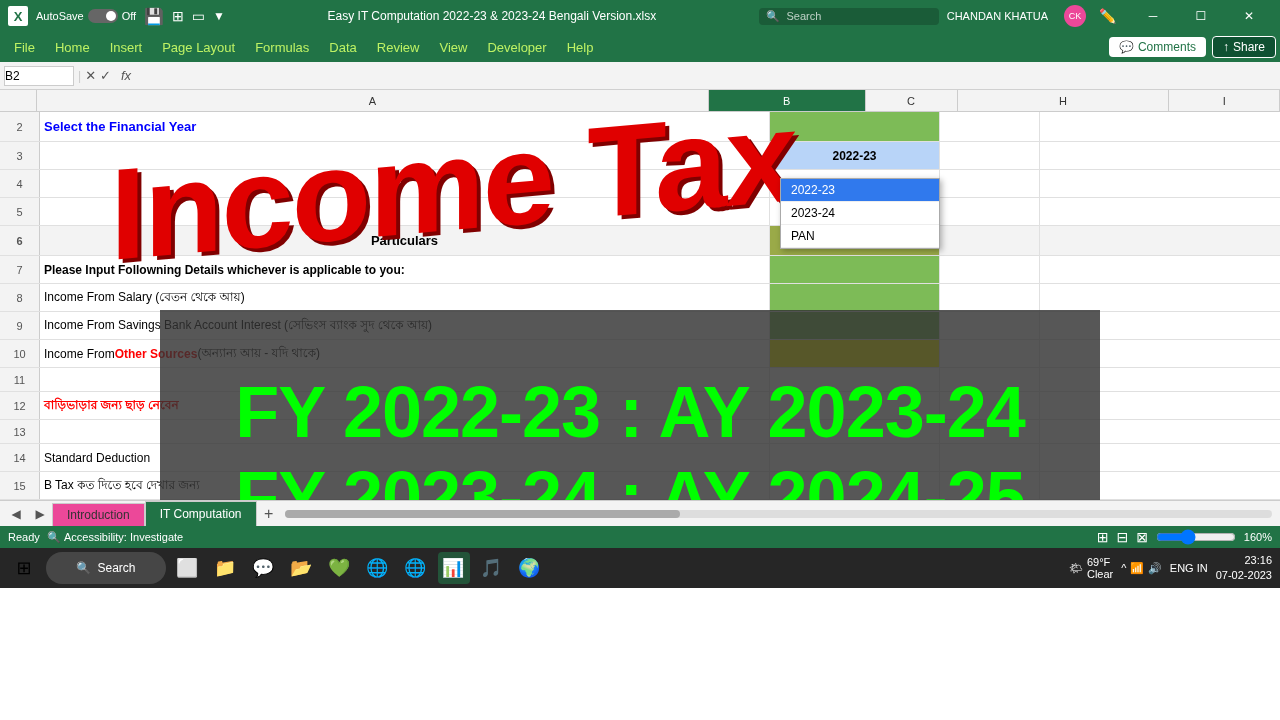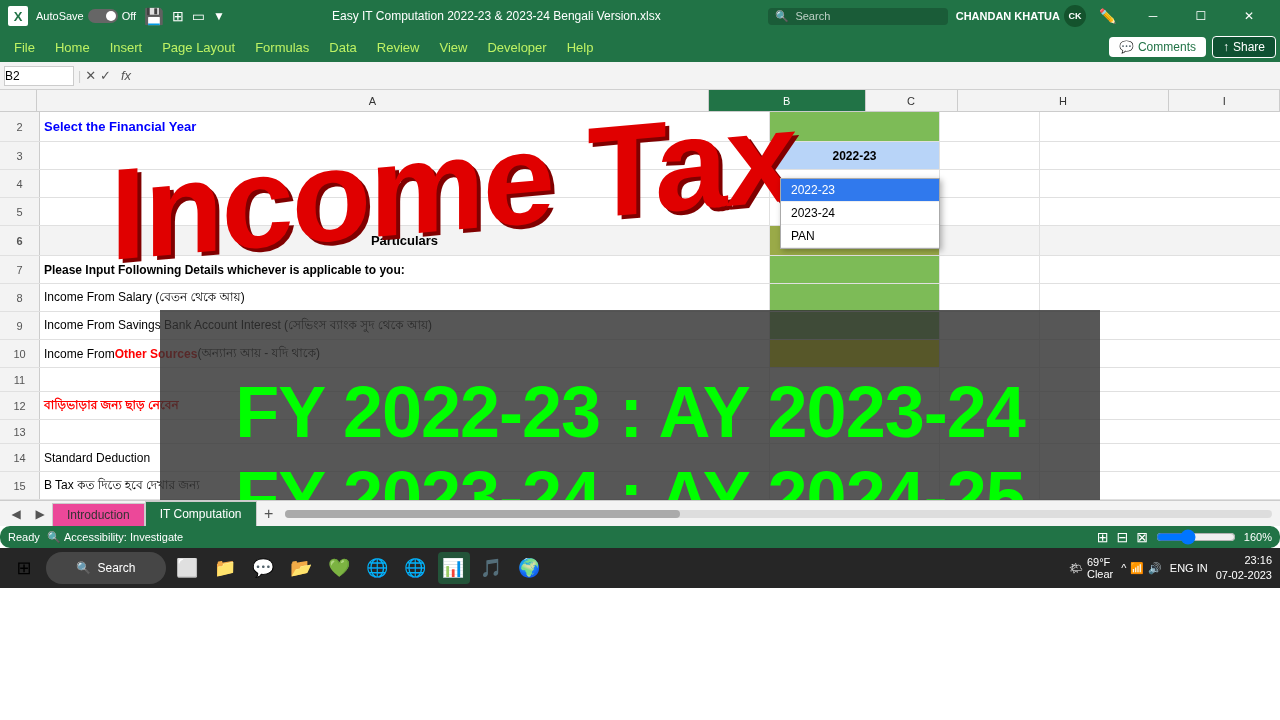--- a/index.html
+++ b/index.html
@@ -17,22 +17,22 @@
       font-size: 12px;
     }
     #titlebar .logo { width: 20px; height: 20px; background: #fff; color: #217346; font-weight: bold; font-size: 13px; display: flex; align-items: center; justify-content: center; border-radius: 2px; }
     #titlebar .autosave { display: flex; align-items: center; gap: 4px; font-size: 11px; }
     #titlebar .toggle { background: #666; border-radius: 10px; width: 30px; height: 14px; display: flex; align-items: center; padding: 2px; }
     #titlebar .toggle-knob { width: 10px; height: 10px; background: #fff; border-radius: 50%; margin-left: auto; }
     #titlebar .filename { flex: 1; text-align: center; font-size: 12px; }
     #titlebar .search-box { background: #1a5c38; border: none; border-radius: 4px; padding: 2px 8px; color: #fff; font-size: 11px; width: 180px; display: flex; align-items: center; gap: 6px; }
     #titlebar .win-controls { display: flex; gap: 2px; }
     #titlebar .win-btn { width: 46px; height: 32px; display: flex; align-items: center; justify-content: center; cursor: pointer; font-size: 12px; }
-    #titlebar .user-area { display: flex; align-items: center; gap: 4px; font-size: 11px; font-weight: bold; }
-    #titlebar .avatar { width: 22px; height: 22px; border-radius: 50%; background: #14532d; display: flex; align-items: center; justify-content: center; font-size: 9px; color: white; }
+    #titlebar .user-area { display: flex; align-items: center; gap: 16px; font-size: 11px; }
+    #titlebar .avatar { width: 22px; height: 22px; border-radius: 50%; background: #ec4899; display: flex; align-items: center; justify-content: center; font-size: 9px; color: white; }
     #titlebar .icon-btn { width: 28px; height: 28px; display: flex; align-items: center; justify-content: center; cursor: pointer; font-size: 14px; }
 
     
     #menubar {
       height: 30px;
       background: #217346;
       display: flex;
       align-items: center;
       padding: 0 4px;
       gap: 0;
@@ -272,21 +272,20 @@
     
     #statusbar {
       height: 22px;
       background: #217346;
       display: flex;
       align-items: center;
       padding: 0 8px;
       gap: 8px;
       color: #fff;
       font-size: 11px;
-      border-radius: 10px;
     }
     #statusbar .right-area { margin-left: auto; display: flex; align-items: center; gap: 8px; }
     #statusbar .view-btn { font-size: 14px; cursor: pointer; }
     #statusbar .zoom-slider { width: 80px; }
 
     
     #taskbar {
       height: 40px;
       background: rgba(0,0,0,0.85);
       display: flex;

